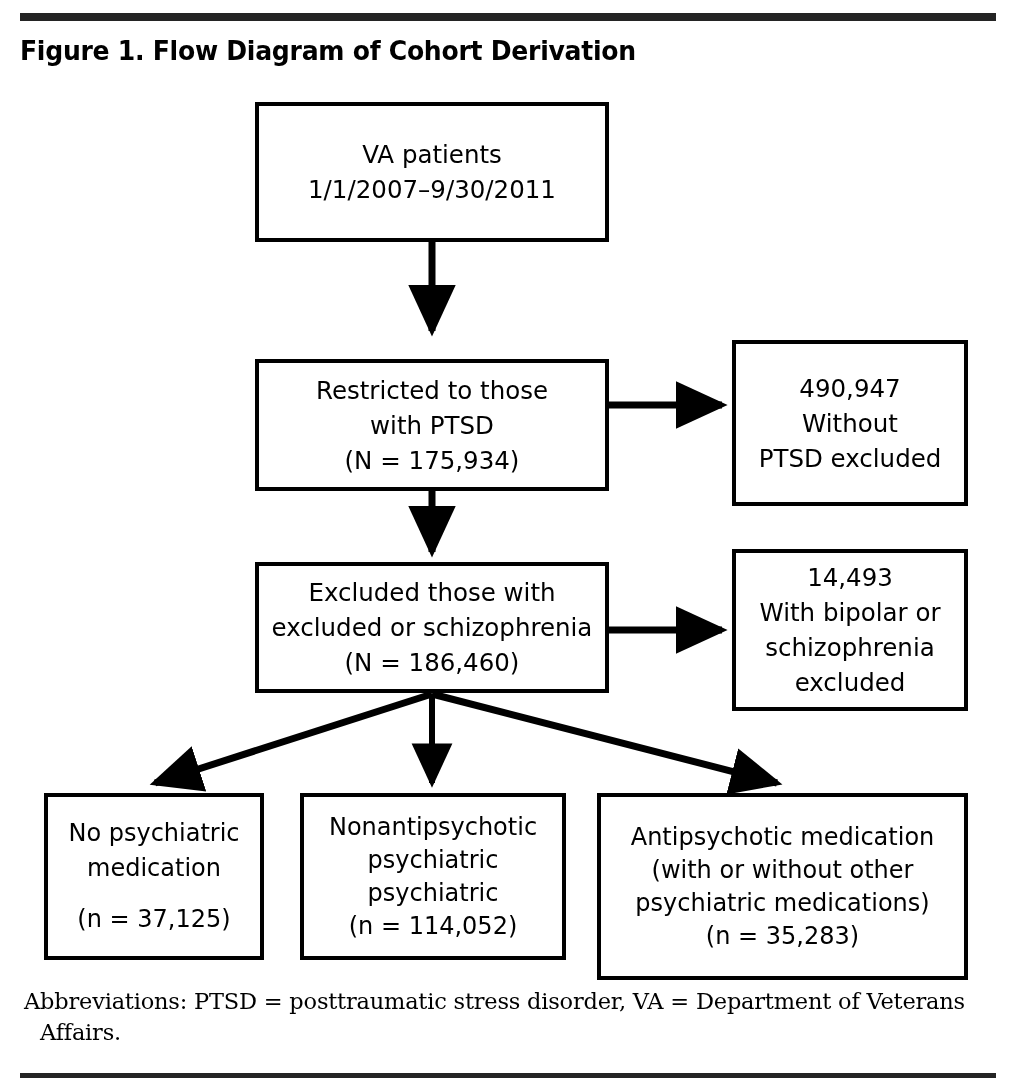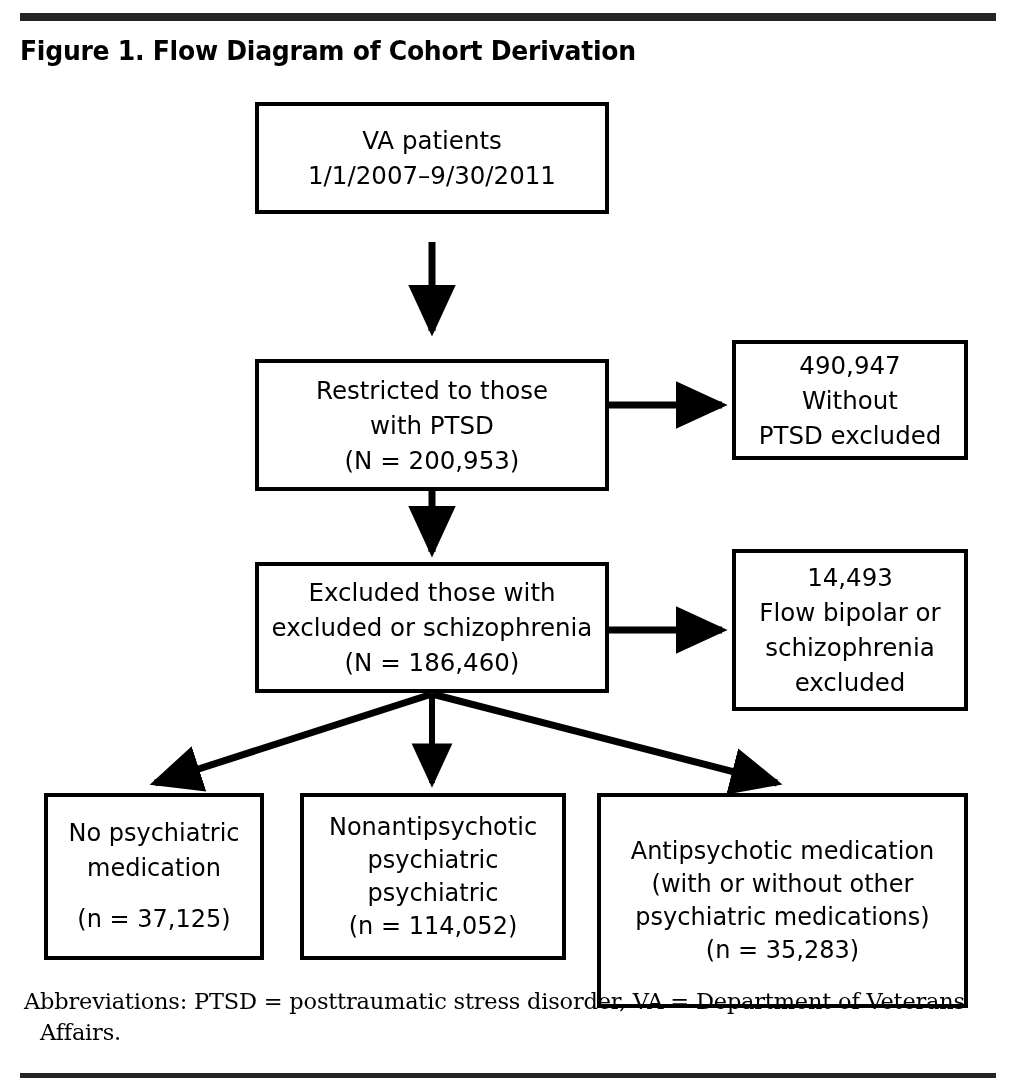--- a/index.html
+++ b/index.html
@@ -67,32 +67,32 @@
   .box .line {
     display: block;
     white-space: nowrap;
   }
   .box .spacer {
     display: block;
     height: 16px;
   }
 
   
-  #box-cohort      { left: 255px; top: 102px; width: 354px; height: 112px; }
+  #box-cohort      { left: 255px; top: 102px; width: 354px; height: 140px; }
   #box-ptsd        { left: 255px; top: 359px; width: 354px; height: 132px; }
   #box-excl-dx     { left: 255px; top: 562px; width: 354px; height: 131px; }
 
   
-  #box-excl-ptsd   { left: 732px; top: 340px; width: 236px; height: 120px; }
+  #box-excl-ptsd   { left: 732px; top: 340px; width: 236px; height: 166px; }
   #box-excl-bpsz   { left: 732px; top: 549px; width: 236px; height: 162px; }
 
   
   #box-none        { left: 44px;  top: 793px; width: 220px; height: 167px; }
   #box-nonanti     { left: 300px; top: 793px; width: 266px; height: 167px; }
-  #box-anti        { left: 597px; top: 793px; width: 371px; height: 215px; }
+  #box-anti        { left: 597px; top: 793px; width: 371px; height: 187px; }
 
   #box-none        { font-size: 24px; }
   #box-nonanti     { font-size: 24px; line-height: 33px; }
   #box-anti        { font-size: 24px; line-height: 33px; }
 
   
   .connector {
     position: absolute;
     left: 0;
     top: 0;
@@ -143,38 +143,38 @@
 </svg>
 
 <div class="box" id="box-cohort">
   <span class="line">VA patients</span>
   <span class="line">1/1/2007–9/30/2011</span>
 </div>
 
 <div class="box" id="box-ptsd">
   <span class="line">Restricted to those</span>
   <span class="line">with PTSD</span>
-  <span class="line">(N = 200,953)</span>
+  <span class="line">(N = 175,934)</span>
 </div>
 
 <div class="box" id="box-excl-ptsd">
   <span class="line">490,947</span>
   <span class="line">Without</span>
   <span class="line">PTSD excluded</span>
 </div>
 
 <div class="box" id="box-excl-dx">
   <span class="line">Excluded those with</span>
   <span class="line">excluded or schizophrenia</span>
   <span class="line">(N = 186,460)</span>
 </div>
 
 <div class="box" id="box-excl-bpsz">
   <span class="line">14,493</span>
-  <span class="line">Flow bipolar or</span>
+  <span class="line">With bipolar or</span>
   <span class="line">schizophrenia</span>
   <span class="line">excluded</span>
 </div>
 
 <div class="box" id="box-none">
   <span class="line">No psychiatric</span>
   <span class="line">medication</span>
   <span class="spacer"></span>
   <span class="line">(n = 37,125)</span>
 </div>

